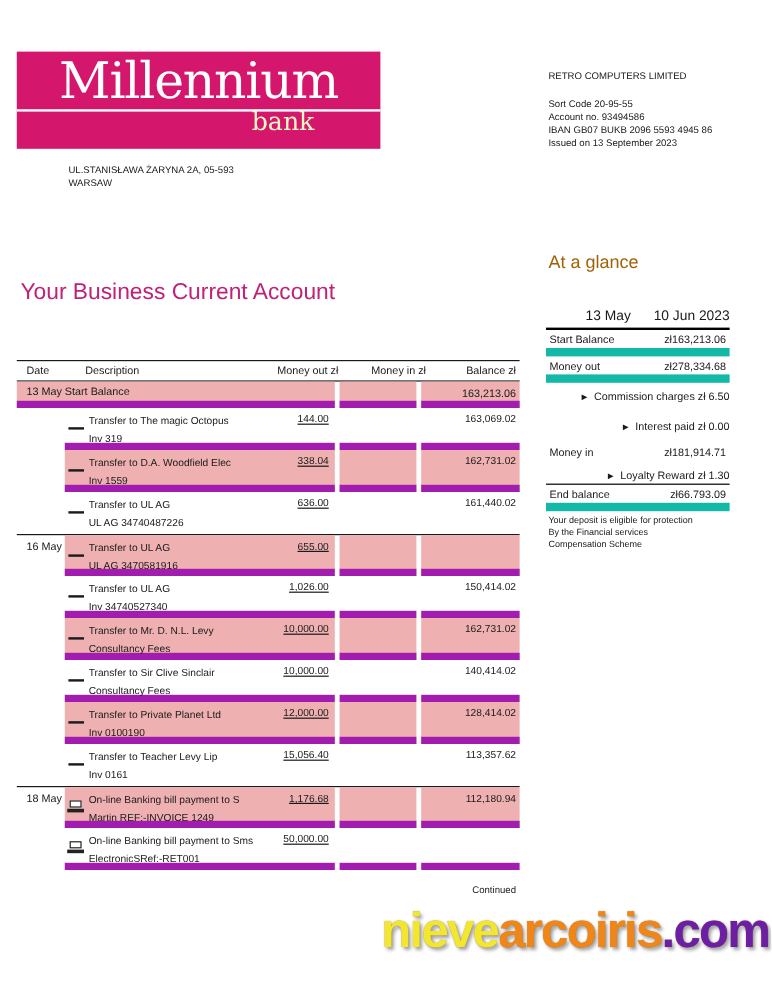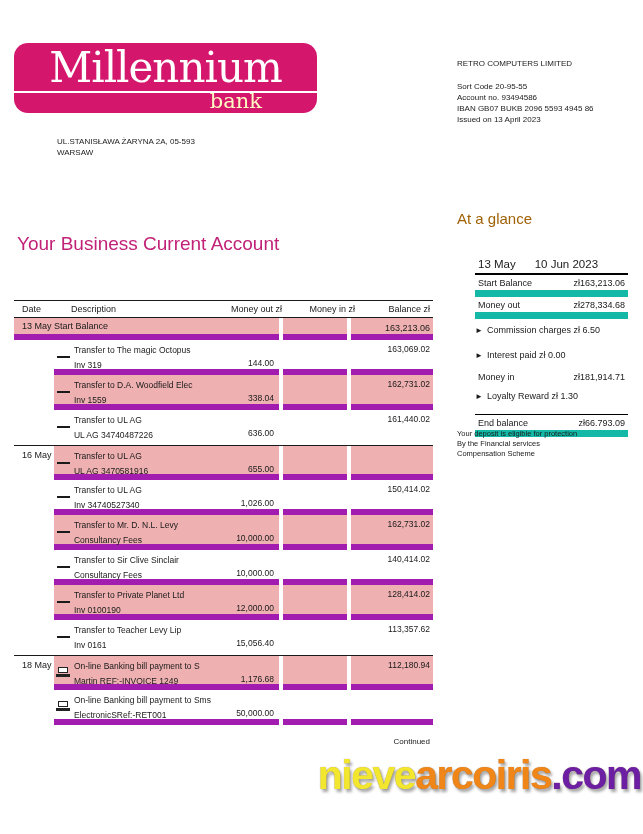--- a/index.html
+++ b/index.html
@@ -1,43 +1,43 @@
 <!DOCTYPE html>
 <html><head>
 <meta charset="utf-8">
 <style>
   html,body{margin:0;padding:0;background:#fff;}
   .page{position:relative;width:643px;height:834px;background:#ffffff;overflow:hidden;
         font-family:"Liberation Sans",sans-serif;color:#1a1a1a;}
 
   
-  .logo-box{position:absolute;left:14px;top:43px;width:303px;height:70px;background:#d4176d;border-radius:14px;}
+  .logo-box{position:absolute;left:14px;top:43px;width:303px;height:81px;background:#d4176d;}
   .logo-brand{position:absolute;left:0;right:0;top:0;height:48px;line-height:50px;text-align:center;
               font-family:"DejaVu Serif",serif;font-size:42px;color:#fff;letter-spacing:-1px;}
   .logo-line{position:absolute;left:0;right:0;top:48px;height:2px;background:#fff;}
   .logo-bank{position:absolute;left:0;top:47px;width:248px;text-align:right;
              font-family:"DejaVu Serif",serif;font-size:21px;line-height:22px;color:#fef9c3;}
 
   
   .sender{position:absolute;left:57px;top:136px;font-size:8px;line-height:11px;}
   .acct{position:absolute;left:457px;top:58px;font-size:8px;line-height:11px;}
   .acct .holder{margin-bottom:12px;}
 
   
   .page-title{position:absolute;left:17px;top:233px;font-size:19px;color:#c12277;}
 
   
   .glance-head{position:absolute;left:457px;top:210px;font-size:15px;color:#a16207;}
-  .glance{position:absolute;left:475px;top:256px;width:153px;font-size:9px;}
+  .glance{position:absolute;left:455px;top:256px;width:153px;font-size:9px;text-align:right;}
   .glance-period{font-size:11.5px;padding:2px 0 3px 3px;border-bottom:2px solid #000;}
   .glance-period .p2{margin-left:19px;}
   .glance-pair{display:flex;justify-content:space-between;padding:3px 3px 2px 3px;}
   .glance-pair.u{border-bottom:7px solid #14b8a6;}
   .glance-bullet{padding:2px 0 2px 0;}
-  .glance-bullet.u{border-bottom:1px solid #000;padding-bottom:13px;}
+  .glance-bullet.u{border-bottom:1px solid #000;padding-bottom:2px;}
   .g-arrow{font-size:8px;margin-right:4px;}
   .glance-items > :nth-child(3){margin-top:4px;}
   .glance-items > :nth-child(4){margin-top:11px;}
   .glance-items > :nth-child(5){margin-top:7px;}
   .glance-items > :nth-child(6){margin-top:5px;}
   .deposit-note{position:absolute;left:457px;top:429px;font-size:7.5px;line-height:10px;}
 
   
   .stmt{position:absolute;left:14px;top:300px;width:419px;}
   .tx-header{display:flex;height:18px;border-top:1px solid #1a1a1a;border-bottom:1px solid #1a1a1a;
@@ -53,21 +53,21 @@
   .pinkbg{background:#eeb0b0;}
   .cell{border-bottom:6px solid #a21caf;box-sizing:border-box;}
 
   .tx-row{display:flex;height:35px;font-size:8.5px;box-sizing:border-box;}
   .tx-row.group-start{border-top:1px solid #1a1a1a;}
   .tx-row.no-bb .cell{border-bottom:none;}
   .tx-row.pink .cell{background:#eeb0b0;}
   .col-date{width:41px;padding:4px 0 0 8px;box-sizing:border-box;font-size:9px;}
   .col-main{width:233px;position:relative;}
   .desc{margin-left:20px;padding-top:3px;line-height:15px;}
-  .out{position:absolute;top:18px;right:5px;}
+  .out{position:absolute;top:4px;right:5px;text-decoration:underline;}
   .col-in{width:66px;margin-left:4px;text-align:right;padding:4px 2px 0 0;}
   .col-bal{width:85px;margin-left:4px;text-align:right;padding:4px 3px 0 0;}
   .start-row .col-bal{padding-top:5px;}
 
   .dash-icon{position:absolute;left:3px;top:16px;width:13px;height:2px;background:#1a1a1a;}
   .laptop-icon{position:absolute;left:2px;top:11px;width:14px;height:11px;}
   .laptop-icon::before{content:"";display:block;width:8px;height:4px;border:1px solid #222;margin:0 auto;background:#fff;}
   .laptop-icon::after{content:"";display:block;width:14px;height:3px;background:#222;margin-top:1px;}
 
   .continued{position:absolute;left:14px;top:737px;width:416px;text-align:right;font-size:8px;}
@@ -93,21 +93,21 @@
   <div class="sender">
     <div>UL.STANISŁAWA ŻARYNA 2A, 05-593</div>
     <div>WARSAW</div>
   </div>
 
   <div class="acct">
     <div class="holder">RETRO COMPUTERS LIMITED</div>
     <div>Sort Code 20-95-55</div>
     <div>Account no. 93494586</div>
     <div>IBAN GB07 BUKB 2096 5593 4945 86</div>
-    <div>Issued on 13 April 2023</div>
+    <div>Issued on 13 September 2023</div>
   </div>
 
   <div class="page-title">Your Business Current Account</div>
 
   <div class="glance-head">At a glance</div>
   <div class="glance">
     <div class="glance-period">
       <span>13 May</span><span class="p2">10 Jun 2023</span>
     </div>
     <div class="glance-items">

